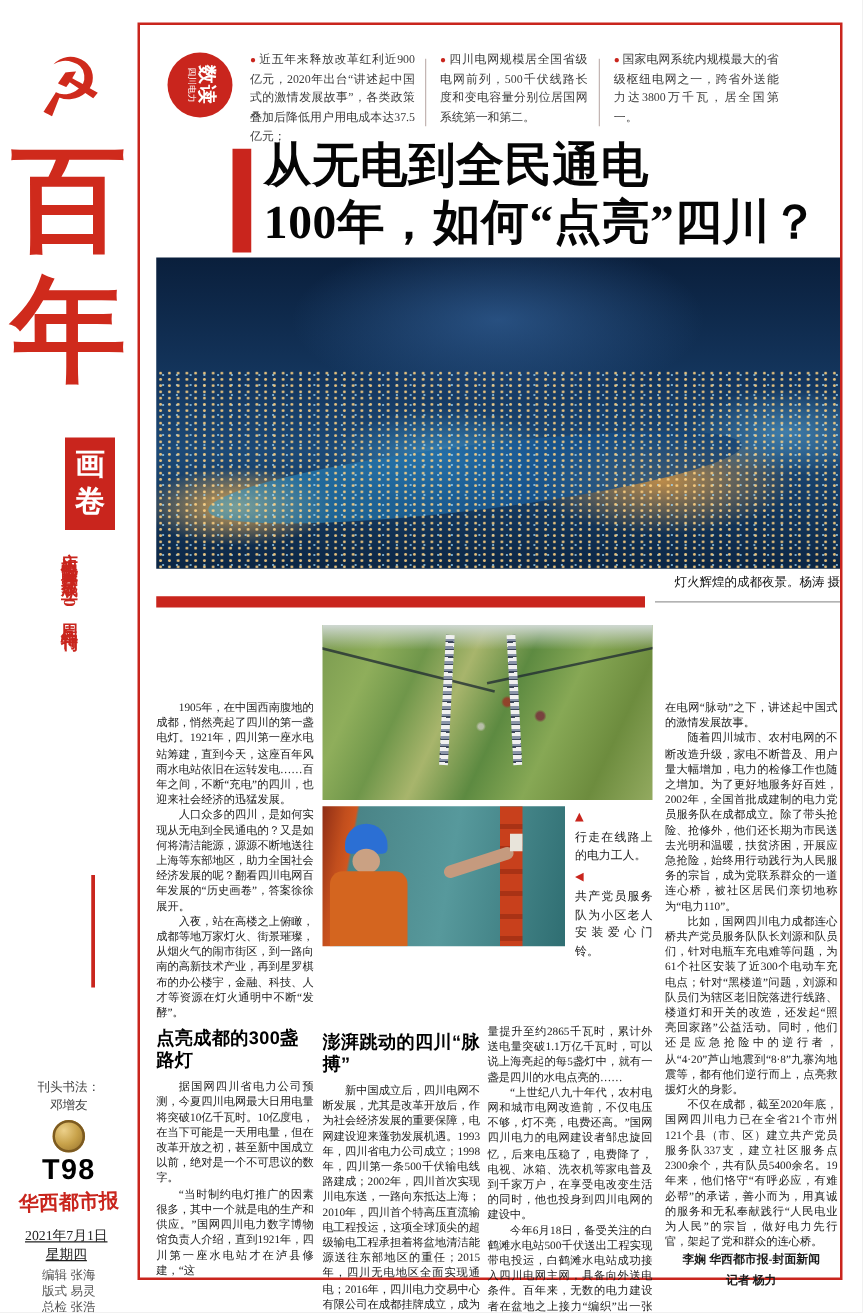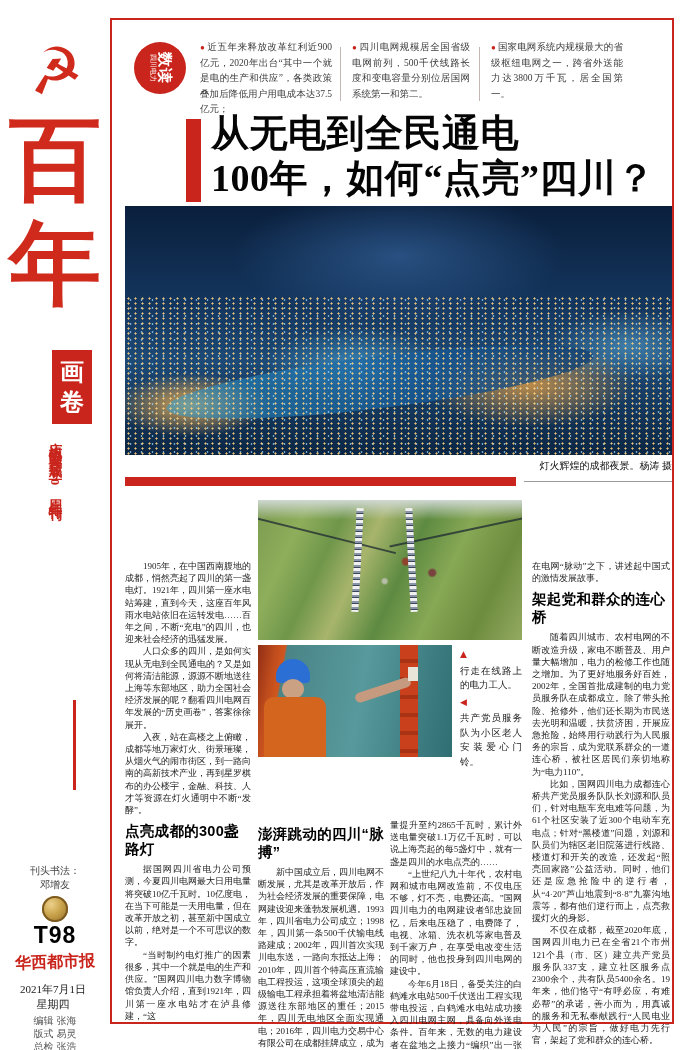--- a/index.html
+++ b/index.html
@@ -20,21 +20,21 @@
   .rail-vline{left:73px;top:700px;width:3px;height:90px;background:#c9251d;}
   .kantou{left:0;top:864px;width:110px;text-align:center;font-size:10px;line-height:14px;color:#444;
           font-family:"Liberation Sans","DejaVu Sans",sans-serif;}
   .logo-circle{left:42px;top:896px;width:26px;height:26px;border-radius:50%;
                background:radial-gradient(circle at 35% 32%,#ecd08a 0%,#c8a24a 45%,#8a6524 100%);
                box-shadow:inset 0 0 0 2px #7c5a20;}
   .t98{left:0;top:922px;width:110px;text-align:center;font-size:23px;font-weight:bold;color:#000;
        font-family:"Liberation Sans","DejaVu Sans",sans-serif;letter-spacing:1px;}
   .paper-name{left:0;top:952px;width:110px;text-align:center;font-size:16px;font-weight:bold;color:#c9251d;
               transform:rotate(-2deg);}
-  .issue-date{left:0;top:982px;width:106px;text-align:center;font-size:11px;line-height:15px;color:#222;}
+  .issue-date{left:0;top:982px;width:106px;text-align:center;font-size:11px;line-height:15px;color:#222;text-decoration:underline;}
   .staff{left:0;top:1014px;width:110px;text-align:center;font-size:10px;line-height:13px;color:#555;
          font-family:"Liberation Sans","DejaVu Sans",sans-serif;}
   
   .badge{left:134px;top:42px;width:52px;height:52px;border-radius:50%;background:#c9251d;
          display:flex;align-items:center;justify-content:center;color:#fff;}
   .badge-inner{transform:rotate(90deg);text-align:center;}
   .badge-title{font-size:15px;font-weight:bold;letter-spacing:1px;line-height:15px;}
   .badge-sub{font-size:7px;line-height:9px;}
   .stat{top:40px;font-size:9.5px;line-height:15.5px;text-align:justify;color:#3a3a3a;}
   .stat .bullet{color:#c9251d;font-size:8px;margin-right:2px;}
@@ -140,21 +140,21 @@
     <div>总检 张浩</div>
   </div>
 
   <div class="abs badge">
     <div class="badge-inner">
       <div class="badge-title">数读</div>
       <div class="badge-sub">四川电力</div>
     </div>
   </div>
   <div class="abs stat" style="left:200px;width:132px;">
-    <span class="bullet">●</span><span>近五年来释放改革红利近900亿元，2020年出台“其中一个就是电的生产和供应”，各类政策叠加后降低用户用电成本达37.5亿元；</span>
+    <span class="bullet">●</span><span>近五年来释放改革红利近900亿元，2020年出台“讲述起中国式的激情发展故事”，各类政策叠加后降低用户用电成本达37.5亿元；</span>
   </div>
   <div class="abs stat-div" style="left:340px;"></div>
   <div class="abs stat" style="left:352px;width:118px;">
     <span class="bullet">●</span><span>四川电网规模居全国省级电网前列，500千伏线路长度和变电容量分别位居国网系统第一和第二。</span>
   </div>
   <div class="abs stat-div" style="left:479px;"></div>
   <div class="abs stat" style="left:491px;width:132px;">
     <span class="bullet">●</span><span>国家电网系统内规模最大的省级枢纽电网之一，跨省外送能力达3800万千瓦，居全国第一。</span>
   </div>
 
@@ -213,21 +213,20 @@
       <div class="bodycol mc3" style="position:static;height:252px;">
         <p class="noind">量提升至约2865千瓦时，累计外送电量突破1.1万亿千瓦时，可以说上海亮起的每5盏灯中，就有一盏是四川的水电点亮的……</p>
         <p>“上世纪八九十年代，农村电网和城市电网改造前，不仅电压不够，灯不亮，电费还高。”国网四川电力的电网建设者邹忠旋回忆，后来电压稳了，电费降了，电视、冰箱、洗衣机等家电普及到千家万户，在享受电改变生活的同时，他也投身到四川电网的建设中。</p>
         <p>今年6月18日，备受关注的白鹤滩水电站500千伏送出工程实现带电投运，白鹤滩水电站成功接入四川电网主网，具备向外送电条件。百年来，无数的电力建设者在盆地之上接力“编织”出一张连接四川各地和全国的电力天路，影响着近9亿人的用电，并</p>
       </div>
     </div>
   </div>
 
   <div class="abs bodycol c4">
     <p class="noind">在电网“脉动”之下，讲述起中国式的激情发展故事。</p>
-    <div class="sec-head">架起党和群众的连心桥</div>
     <p>随着四川城市、农村电网的不断改造升级，家电不断普及、用户量大幅增加，电力的检修工作也随之增加。为了更好地服务好百姓，2002年，全国首批成建制的电力党员服务队在成都成立。除了带头抢险、抢修外，他们还长期为市民送去光明和温暖，扶贫济困，开展应急抢险，始终用行动践行为人民服务的宗旨，成为党联系群众的一道连心桥，被社区居民们亲切地称为“电力110”。</p>
     <p>比如，国网四川电力成都连心桥共产党员服务队队长刘源和队员们，针对电瓶车充电难等问题，为61个社区安装了近300个电动车充电点；针对“黑楼道”问题，刘源和队员们为辖区老旧院落进行线路、楼道灯和开关的改造，还发起“照亮回家路”公益活动。同时，他们还是应急抢险中的逆行者，从“4·20”芦山地震到“8·8”九寨沟地震等，都有他们逆行而上，点亮救援灯火的身影。</p>
     <p>不仅在成都，截至2020年底，国网四川电力已在全省21个市州121个县（市、区）建立共产党员服务队337支，建立社区服务点2300余个，共有队员5400余名。19年来，他们恪守“有呼必应，有难必帮”的承诺，善小而为，用真诚的服务和无私奉献践行“人民电业为人民”的宗旨，做好电力先行官，架起了党和群众的连心桥。</p>
     <div class="credit cr-right">李娴 华西都市报-封面新闻</div>
     <div class="credit cr-center">记者 杨力</div>
 
   </div>
 
 </div>
 

